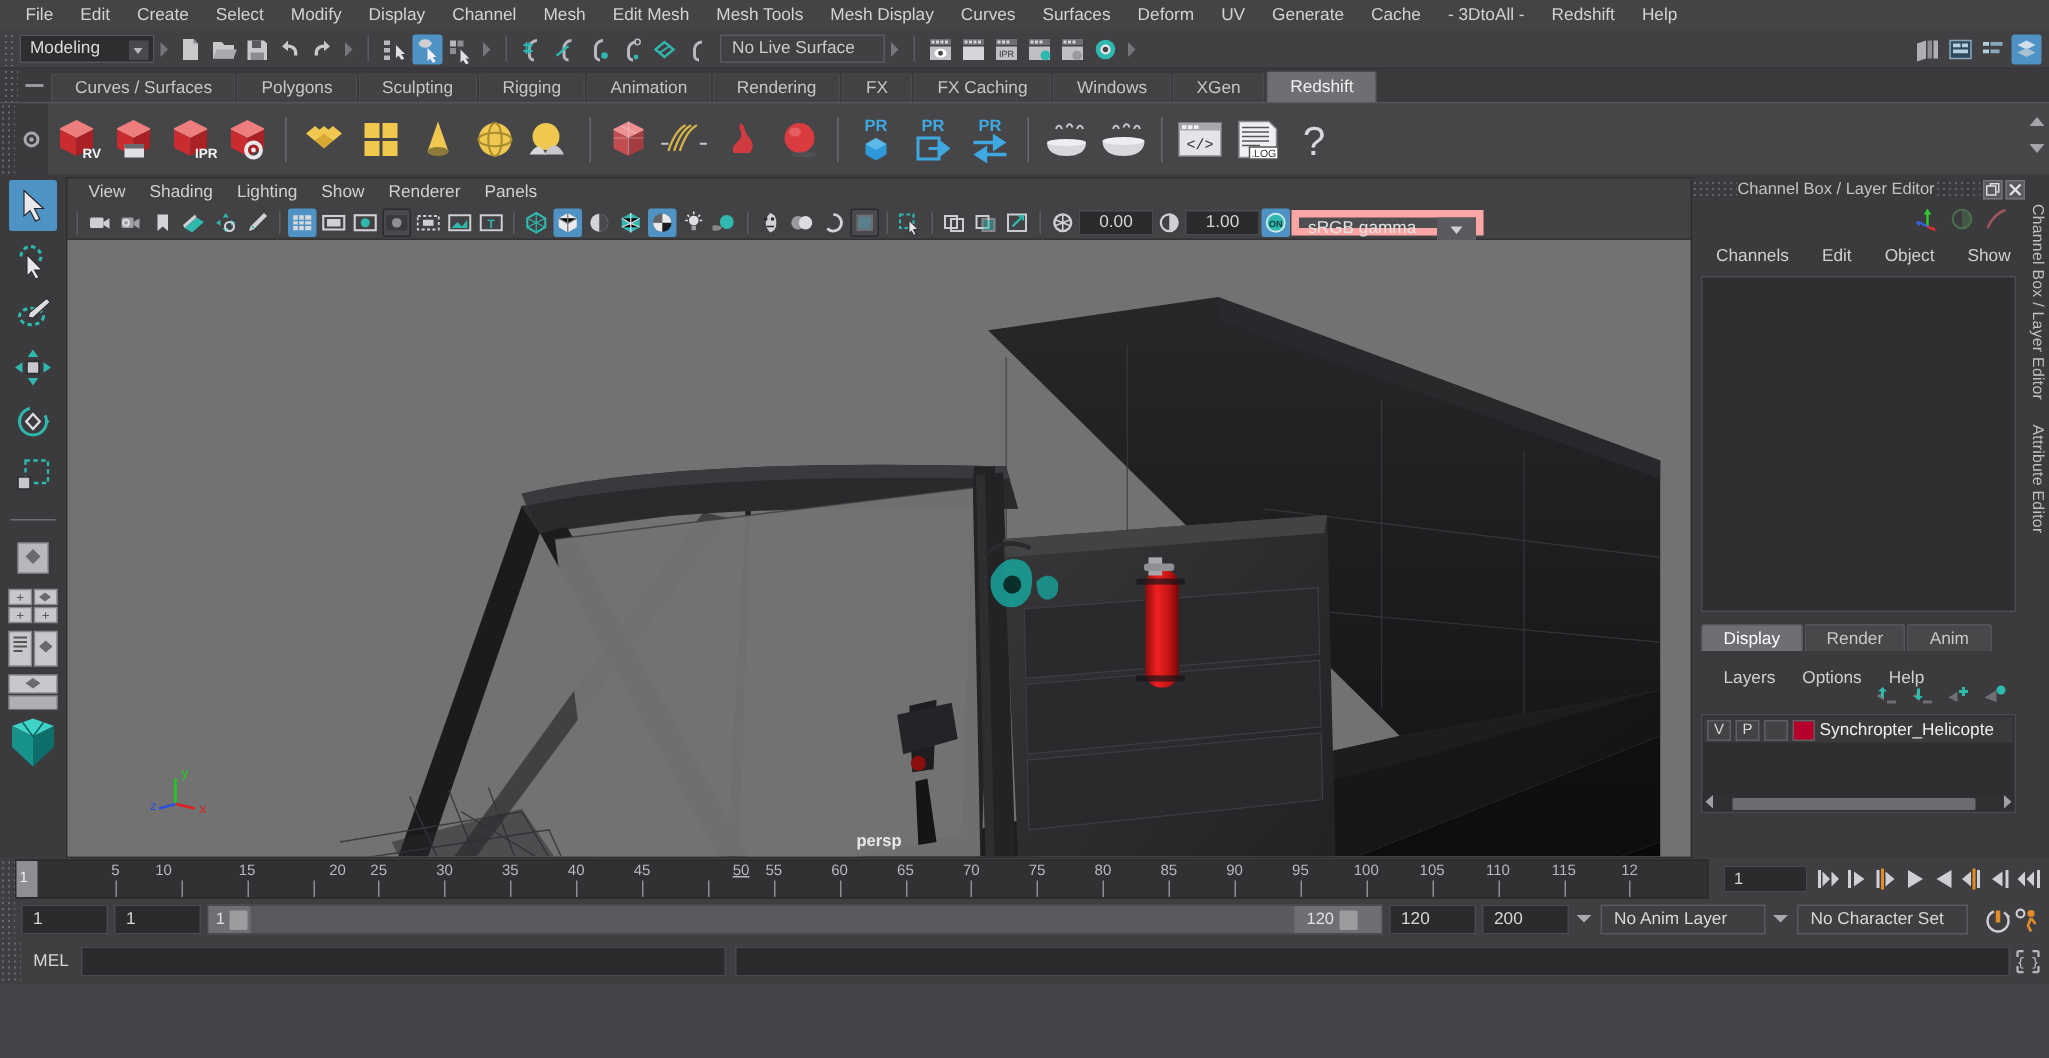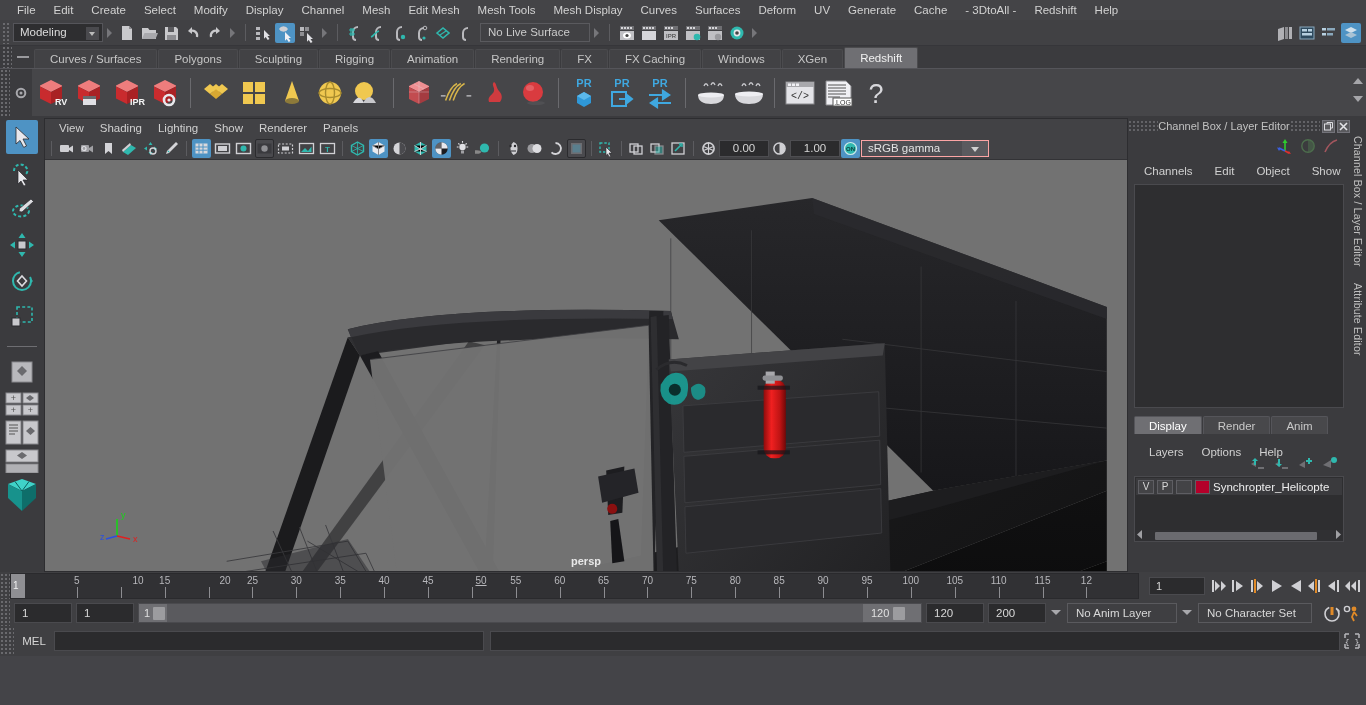--- a/index.html
+++ b/index.html
@@ -116,21 +116,21 @@
   .vpmenu .mi { padding:0 8px; font-size:11.5px; color:#d0d0d0; line-height:17px;}
   .vptools { height:22px; display:flex; align-items:center; background:#424245;
              border-bottom:1px solid #333336; padding-left:2px;}
   .vpico { width:19px;height:19px;margin:0 1px;position:relative;flex:0 0 19px;
            display:flex;align-items:center;justify-content:center;}
   .vpico.sel { background:#4e93c4; border-radius:2px;}
   .vpico.framed { border:1px solid #2b2b2e; background:#4a4a4e; border-radius:2px;}
   .vpsep { width:1px;height:15px;background:#5c5c60;margin:0 4px;flex:0 0 1px;}
   .numfield { width:50px;height:17px;background:#2b2b2d;border:1px solid #4d4d51;
               color:#d6d6d6;font-size:11.5px;line-height:15px;text-align:center;flex:0 0 50px;}
-  .cmbox { height:17px;width:128px;background:#4e4e52;border:1px solid #fca5a5;
+  .cmbox { height:17px;width:128px;background:#4e4e52;border:5px solid #fca5a5;
            color:#e2e2e2;font-size:11.5px;line-height:15px;padding-left:6px;position:relative;flex:0 0 128px;}
   .cmbox .dd { position:absolute;right:0;top:0;width:26px;height:15px;background:#5a5a5e;}
   .cmbox .dd:after{content:"";position:absolute;left:9px;top:6px;border-left:4px solid transparent;border-right:4px solid transparent;border-top:5px solid #d0d0d0;}
 
   .viewport { flex:1; position:relative; background:#727272; overflow:hidden; }
   .persp-label { position:absolute; bottom:4px; left:50%; transform:translateX(-50%);
                  font-size:11px; font-weight:bold; color:#e8e8e8; }
   .axis-gizmo { position:absolute; left:55px; bottom:20px; width:50px;height:45px;}
 
   
@@ -1246,37 +1246,37 @@
 
   <div class="timewrap">
     <div class="tw-grip"></div>
     <div class="timeline" id="timeline">
       <div class="curframe">
         <span>1</span>
       </div>
     <div class="tick" style="left: 65.8923px;"></div>
         <div class="ticklabel" style="left: 65.8923px;">5</div>
         <div class="tick" style="left: 109.785px;"></div>
-        <div class="ticklabel" style="left: 127px;">10</div>
+        <div class="ticklabel" style="left: 98px;">10</div>
         <div class="tick" style="left: 153.677px;"></div>
         <div class="ticklabel" style="left: 153.677px;">15</div>
         <div class="tick" style="left: 197.569px;"></div>
         <div class="ticklabel" style="left: 214px;">20</div>
         <div class="tick" style="left: 241.462px;"></div>
         <div class="ticklabel" style="left: 241.462px;">25</div>
         <div class="tick" style="left: 285.354px;"></div>
         <div class="ticklabel" style="left: 285.354px;">30</div>
         <div class="tick" style="left: 329.246px;"></div>
         <div class="ticklabel" style="left: 329.246px;">35</div>
         <div class="tick" style="left: 373.139px;"></div>
         <div class="ticklabel" style="left: 373.139px;">40</div>
         <div class="tick" style="left: 417.031px;"></div>
         <div class="ticklabel" style="left: 417.031px;">45</div>
         <div class="tick" style="left: 460.923px;"></div>
-        <div class="ticklabel" style="left: 470px; text-decoration: underline;">50</div>
+        <div class="ticklabel" style="left: 483px; text-decoration: underline;">50</div>
         <div class="tick" style="left: 504.816px;"></div>
         <div class="ticklabel" style="left: 504.816px;">55</div>
         <div class="tick" style="left: 548.708px;"></div>
         <div class="ticklabel" style="left: 548.708px;">60</div>
         <div class="tick" style="left: 592.6px;"></div>
         <div class="ticklabel" style="left: 592.6px;">65</div>
         <div class="tick" style="left: 636.493px;"></div>
         <div class="ticklabel" style="left: 636.493px;">70</div>
         <div class="tick" style="left: 680.385px;"></div>
         <div class="ticklabel" style="left: 680.385px;">75</div>

